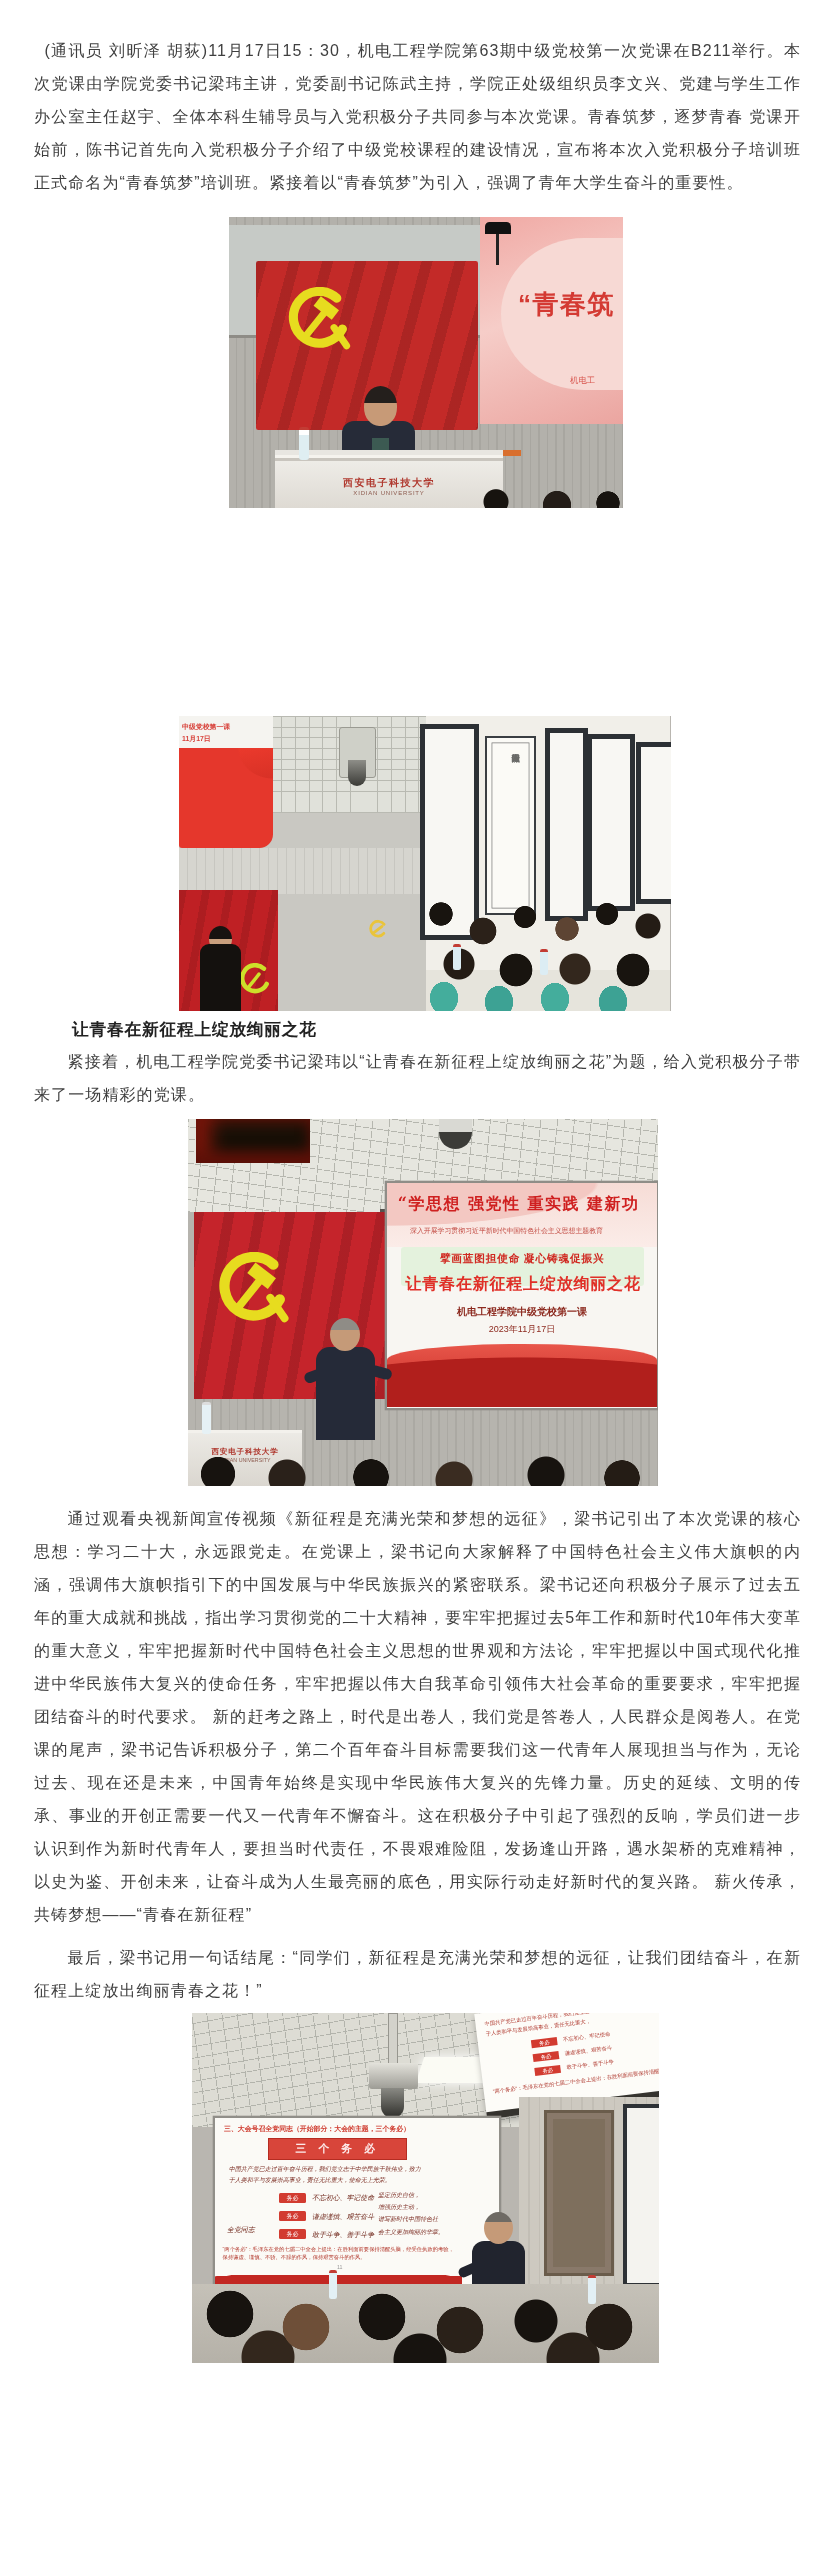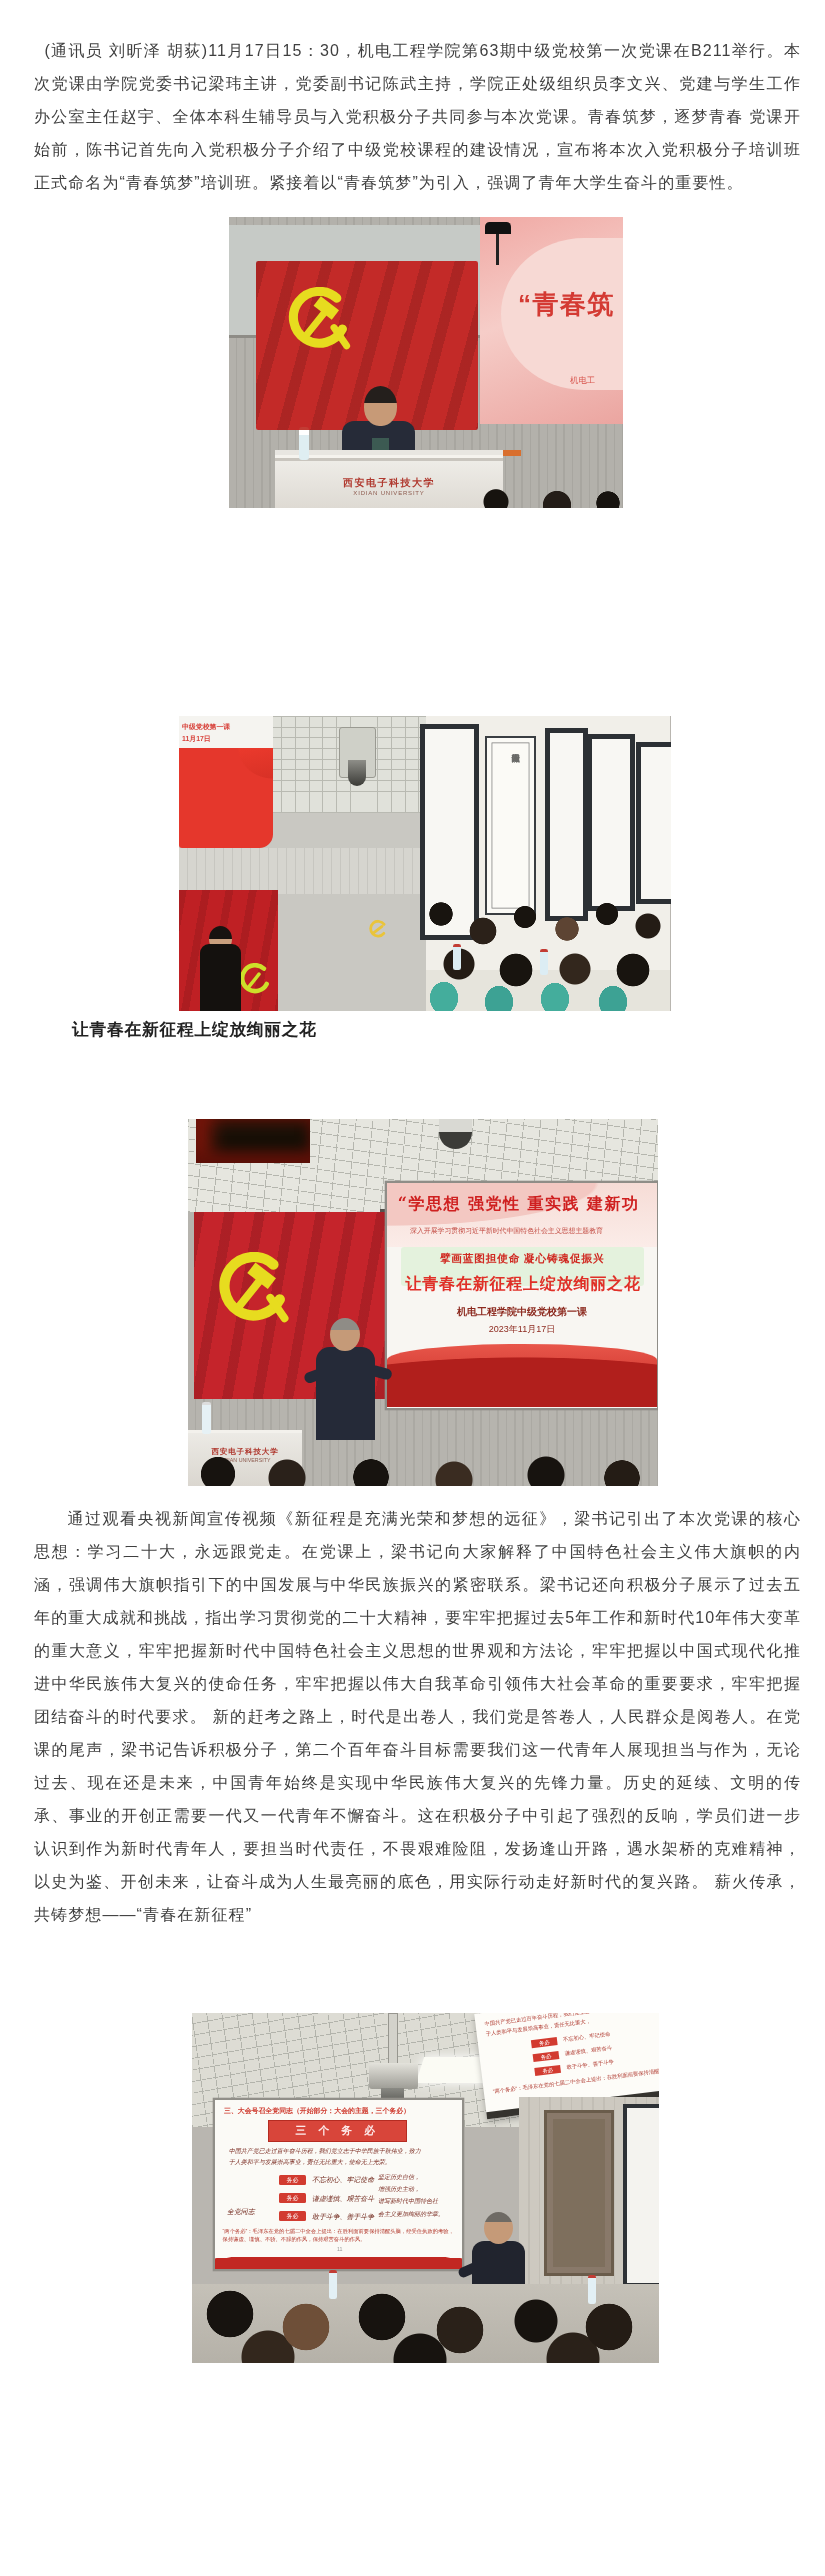--- a/index.html
+++ b/index.html
@@ -152,21 +152,21 @@
   .p4-proj{left:177px;top:50px;width:49px;height:26px;background:linear-gradient(180deg,#e3e2db,#9d9c95);border-radius:3px;}
   .p4-cam{left:189px;top:75px;width:23px;height:30px;background:linear-gradient(180deg,#8a8a84,#2e2e2a);border-radius:0 0 11.4px 11.4px;}
   .p4-tv{left:288px;top:-10.7px;width:190px;height:99px;background:#fdfcf8;border-bottom:7.6px solid #35332e;
      transform:rotate(-7deg);box-shadow:0 3px 6px rgba(0,0,0,0.25);}
   .p4-tv-line{position:absolute;font-size:5.3px;color:#b03a30;white-space:nowrap;overflow:hidden;width:175px;}
   .p4-tv-chip{position:absolute;width:26px;height:8.4px;background:#d23b30;color:#fff;font-size:5.3px;line-height:8.4px;text-align:center;}
   .p4-wall-right{left:327px;top:84px;width:140px;height:266px;background:repeating-linear-gradient(90deg,#cdc9c0 0 9px,#c2beb5 9px 10.7px);}
   .p4-door{left:352px;top:97px;width:64px;height:160px;background:#7e6f5d;border:3px solid #6a5c4b;
      box-shadow:inset 0 0 0 6px #89796a;}
   .p4-win-right{left:431px;top:91px;width:37px;height:175px;background:#f4f3ef;border:4.6px solid #2d3135;}
-  .p4-screen{left:23px;top:87px;width:247px;height:169px;background:#fbfaf6;box-shadow:0 0 0 2.3px #918f89;}
+  .p4-screen{left:23px;top:105px;width:247px;height:169px;background:#fbfaf6;box-shadow:0 0 0 2.3px #918f89;padding-left:37px;}
   .p4-s-header{position:absolute;left:9px;top:6px;width:232px;font-size:6.9px;font-weight:bold;color:#cf3a2e;}
   .p4-s-banner{left:53px;top:20px;width:137px;height:20px;background:#d8453a;border:1.5px solid #b52c22;text-align:center;}
   .p4-s-banner-text{font-size:10.7px;font-weight:bold;color:#fdeaea;line-height:18px;letter-spacing:4.6px;}
   .p4-s-body{position:absolute;left:13.7px;width:228px;font-size:6px;color:#7a2a20;font-style:italic;}
   .p4-chip{position:absolute;left:64px;width:27px;height:10px;background:#d23b30;color:#fff;font-size:6px;line-height:10px;text-align:center;border-radius:1.5px;}
   .p4-chip-text{position:absolute;left:97px;font-size:6.9px;color:#6e2418;font-style:italic;}
   .p4-label{position:absolute;left:12px;top:107px;font-size:6.9px;color:#6e2418;font-style:italic;}
   .p4-right-text{position:absolute;left:163px;font-size:6px;color:#7a2a20;font-style:italic;}
   .p4-note{position:absolute;left:7.6px;width:236px;font-size:5.3px;color:#b03226;}
   .p4-s-wave{left:0;top:157px;width:247px;height:12px;background:radial-gradient(120% 200% at 50% 100%,#c22722 0 60%,transparent 61%);}
@@ -259,20 +259,21 @@
         <span class="p2r-art-text">青山绿水间翰墨流芳</span>
       </div>
       <div class="abs p2r-crowd"></div>
       <div class="abs p2r-bottle p2r-b1"></div>
       <div class="abs p2r-bottle p2r-b2"></div>
     </div>
   </figure>
 
   <h3 class="headline" style="top:1013px">让青春在新征程上绽放绚丽之花</h3>
 
+  <p class="para indent2" style="top:1045px">紧接着，机电工程学院党委书记梁玮以“让青春在新征程上绽放绚丽之花”为题，给入党积极分子带来了一场精彩的党课。</p>
 
   <figure class="photo photo3">
     <div class="abs p3-wall"></div>
     <div class="abs p3-ceiling"></div>
     <div class="abs p3-led"></div>
     <div class="abs p3-dome"></div>
     <div class="abs p3-beam"></div>
     <div class="abs p3-flag">
       <svg class="emblem-svg" width="79" height="79" viewBox="0 0 100 100" style="position:absolute;left:21px;top:40px">
         <path d="M74 16 A37 37 0 1 0 82 60" fill="none" stroke="#e7dc1f" stroke-width="13" stroke-linecap="round"></path>
@@ -300,20 +301,21 @@
     <div class="abs p3-podium">
       <span class="p3-logo-cn">西安电子科技大学</span>
       <span class="p3-logo-en">XIDIAN UNIVERSITY</span>
     </div>
     <div class="abs p3-bottle"></div>
     <div class="abs p3-crowd"></div>
   </figure>
 
   <p class="para indent2" style="top:1502px">通过观看央视新闻宣传视频《新征程是充满光荣和梦想的远征》，梁书记引出了本次党课的核心思想：学习二十大，永远跟党走。在党课上，梁书记向大家解释了中国特色社会主义伟大旗帜的内涵，强调伟大旗帜指引下的中国发展与中华民族振兴的紧密联系。梁书记还向积极分子展示了过去五年的重大成就和挑战，指出学习贯彻党的二十大精神，要牢牢把握过去5年工作和新时代10年伟大变革的重大意义，牢牢把握新时代中国特色社会主义思想的世界观和方法论，牢牢把握以中国式现代化推进中华民族伟大复兴的使命任务，牢牢把握以伟大自我革命引领伟大社会革命的重要要求，牢牢把握团结奋斗的时代要求。 新的赶考之路上，时代是出卷人，我们党是答卷人，人民群众是阅卷人。在党课的尾声，梁书记告诉积极分子，第二个百年奋斗目标需要我们这一代青年人展现担当与作为，无论过去、现在还是未来，中国青年始终是实现中华民族伟大复兴的先锋力量。历史的延续、文明的传承、事业的开创正需要一代又一代青年不懈奋斗。这在积极分子中引起了强烈的反响，学员们进一步认识到作为新时代青年人，要担当时代责任，不畏艰难险阻，发扬逢山开路，遇水架桥的克难精神，以史为鉴、开创未来，让奋斗成为人生最亮丽的底色，用实际行动走好新时代的复兴路。 薪火传承，共铸梦想——“青春在新征程”</p>
 
+  <p class="para indent2" style="top:1941px">最后，梁书记用一句话结尾：“同学们，新征程是充满光荣和梦想的远征，让我们团结奋斗，在新征程上绽放出绚丽青春之花！”</p>
 
   <figure class="photo photo4">
     <div class="abs p4-ceiling"></div>
     <div class="abs p4-light"></div>
     <div class="abs p4-pole"></div>
     <div class="abs p4-proj"></div>
     <div class="abs p4-cam"></div>
     <div class="abs p4-tv">
       <span class="p4-tv-line" style="left:9px;top:7.6px">中国共产党已走过百年奋斗历程，我们党立志</span>
       <span class="p4-tv-line" style="left:9px;top:18px">于人类和平与发展崇高事业，责任无比重大，</span>

